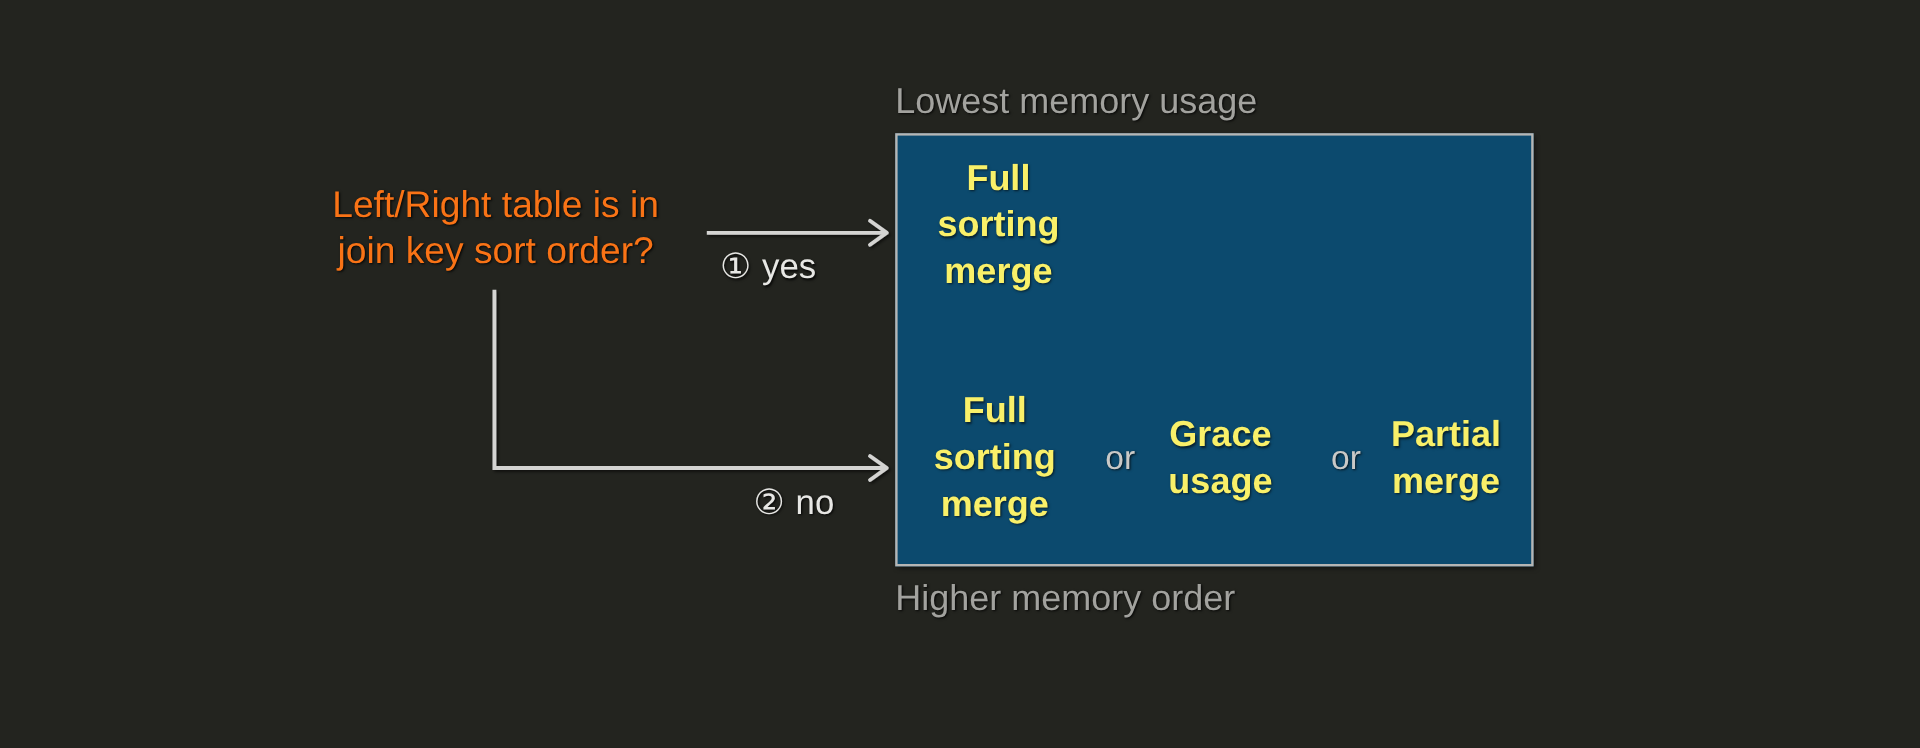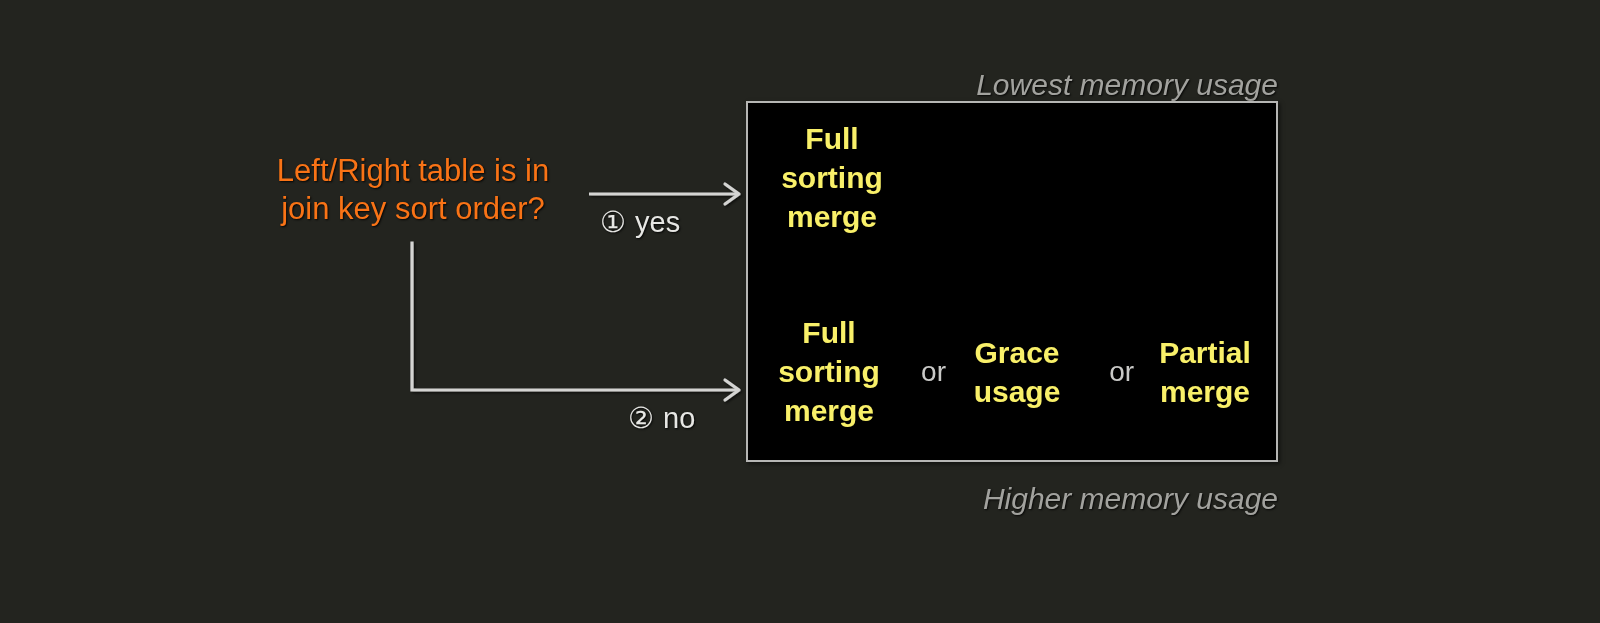--- a/index.html
+++ b/index.html
@@ -55,40 +55,39 @@
     top: 0;
     width: 1600px;
     height: 623px;
     overflow: visible;
   }
 
   
   #option-box {
     position: absolute;
     left: 746px;
-    top: 101px;
+    top: 111px;
     width: 532px;
     height: 361px;
-    background: #000000;
+    background: #0c4a6e;
     border: 2px solid #b6b6b4;
     box-sizing: border-box;
     box-shadow: 2px 2px 4px rgba(0,0,0,0.5);
   }
 
   
   .caption {
     position: absolute;
     width: 532px;
     left: 746px;
-    text-align: right;
+    text-align: left;
     font-size: 30px;
     color: #a2a29e;
     text-shadow: 1px 1px 2px rgba(0,0,0,0.8);
     white-space: nowrap;
-    font-style: italic;
   }
   #caption-top    { top: 68px; }
   #caption-bottom { top: 482px; }
 
   
   .option-row {
     position: absolute;
     display: flex;
     align-items: center;
     justify-content: flex-start;
@@ -182,15 +181,15 @@
       <div class="or-sep">or</div>
       <div class="option opt-w2">Grace
 usage</div>
       <div class="or-sep">or</div>
       <div class="option opt-w3">Partial
 merge</div>
     </div>
 
   </div>
 
-  <div class="caption" id="caption-bottom">Higher memory usage</div>
+  <div class="caption" id="caption-bottom">Higher memory order</div>
 
 </div>
 
 </body></html>

